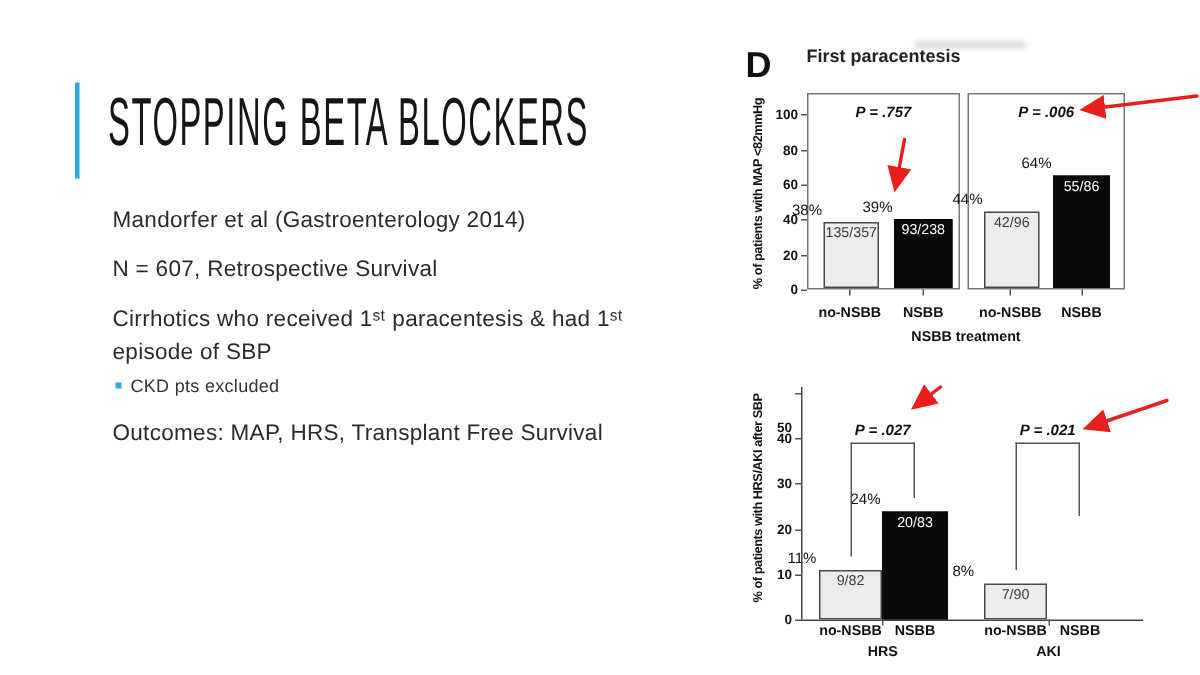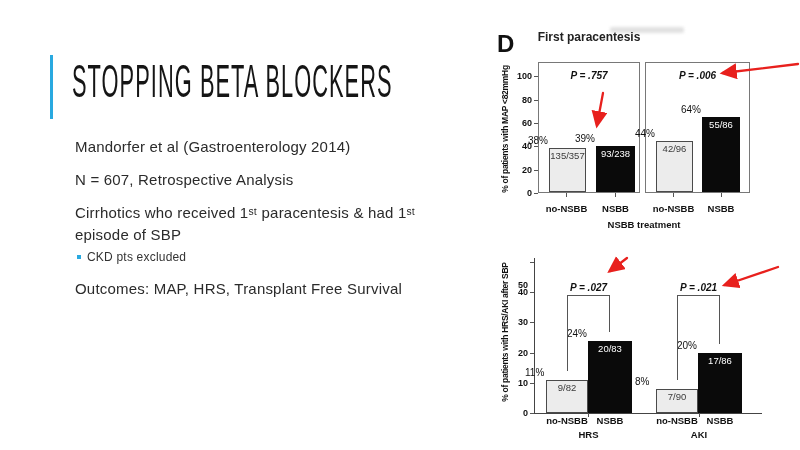--- a/index.html
+++ b/index.html
@@ -53,21 +53,21 @@
 </head>
 <body>
 
 <div class="slide">
 
   <div class="accent-bar"></div>
   <h1 class="title">STOPPING BETA BLOCKERS</h1>
 
   <div class="body">
     <p>Mandorfer et al (Gastroenterology 2014)</p>
-    <p>N = 607, Retrospective Analysis</p>
+    <p>N = 607, Retrospective Survival</p>
     <p class="p3">Cirrhotics who received 1ˢᵗ paracentesis &amp; had 1ˢᵗ episode of SBP</p>
     <div class="subbullet">
       <span class="sq"></span><span>CKD pts excluded</span>
     </div>
     <p>Outcomes: MAP, HRS, Transplant Free Survival</p>
   </div>
 
   <div class="fig">
 
     <div class="fig-label">D</div>
@@ -152,24 +152,20 @@
         <span class="frac">9/82</span>
       </div>
       <div class="bar black" style="left: 54px; width: 44px; height: 48%;">
         <span class="pct">24%</span>
         <span class="frac">20/83</span>
       </div>
       <div class="bar gray" style="left: 122px; width: 42px; height: 16%;">
         <span class="pct">8%</span>
         <span class="frac">7/90</span>
       </div>
-      <div class="bar black" style="left: 164px; width: 44px; height: 40%;">
-        <span class="pct">20%</span>
-        <span class="frac">17/86</span>
-      </div>
     </div>
 
     <div class="bracket" style="left:83px;top:289px;width:43px;height:1.2px;"></div>
     <div class="bracket" style="left:83px;top:289px;width:1.2px;height:76px;"></div>
     <div class="bracket" style="left:125px;top:289px;width:1.2px;height:37px;"></div>
     <div class="bracket" style="left:193px;top:289px;width:43px;height:1.2px;"></div>
     <div class="bracket" style="left:193px;top:289px;width:1.2px;height:85px;"></div>
     <div class="bracket" style="left:235px;top:289px;width:1.2px;height:49px;"></div>
     <div class="pval bc" style="left:64.5px;top:276px;">P = .027</div>
     <div class="pval bc" style="left:174.5px;top:276px;">P = .021</div>

